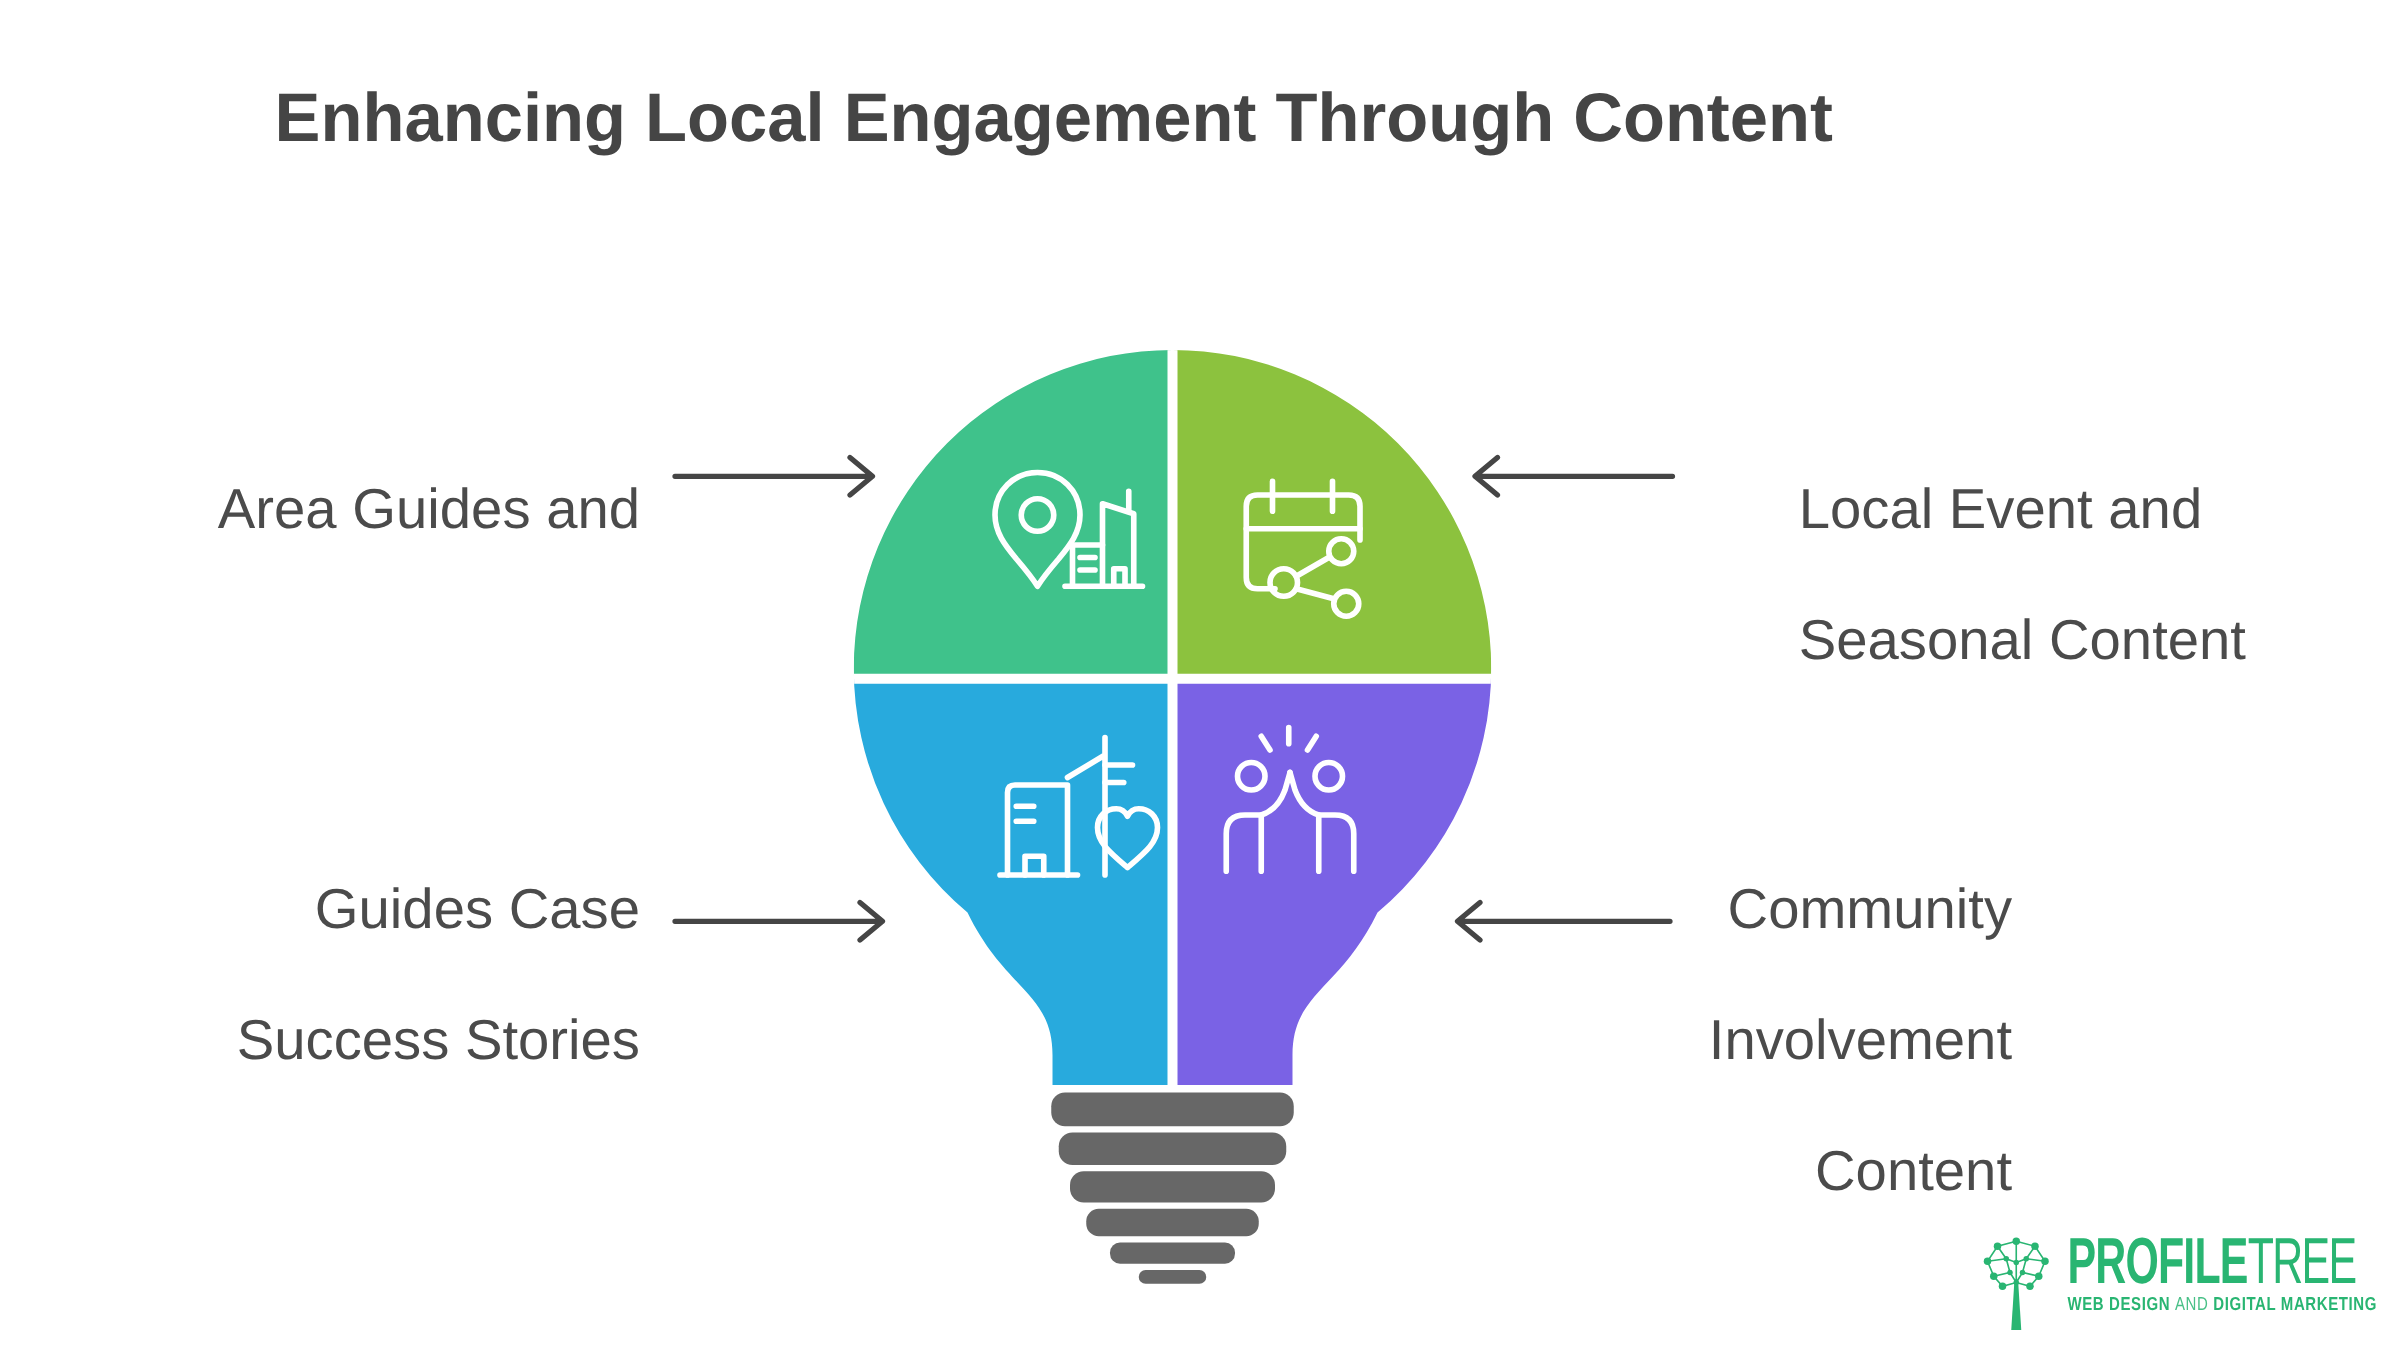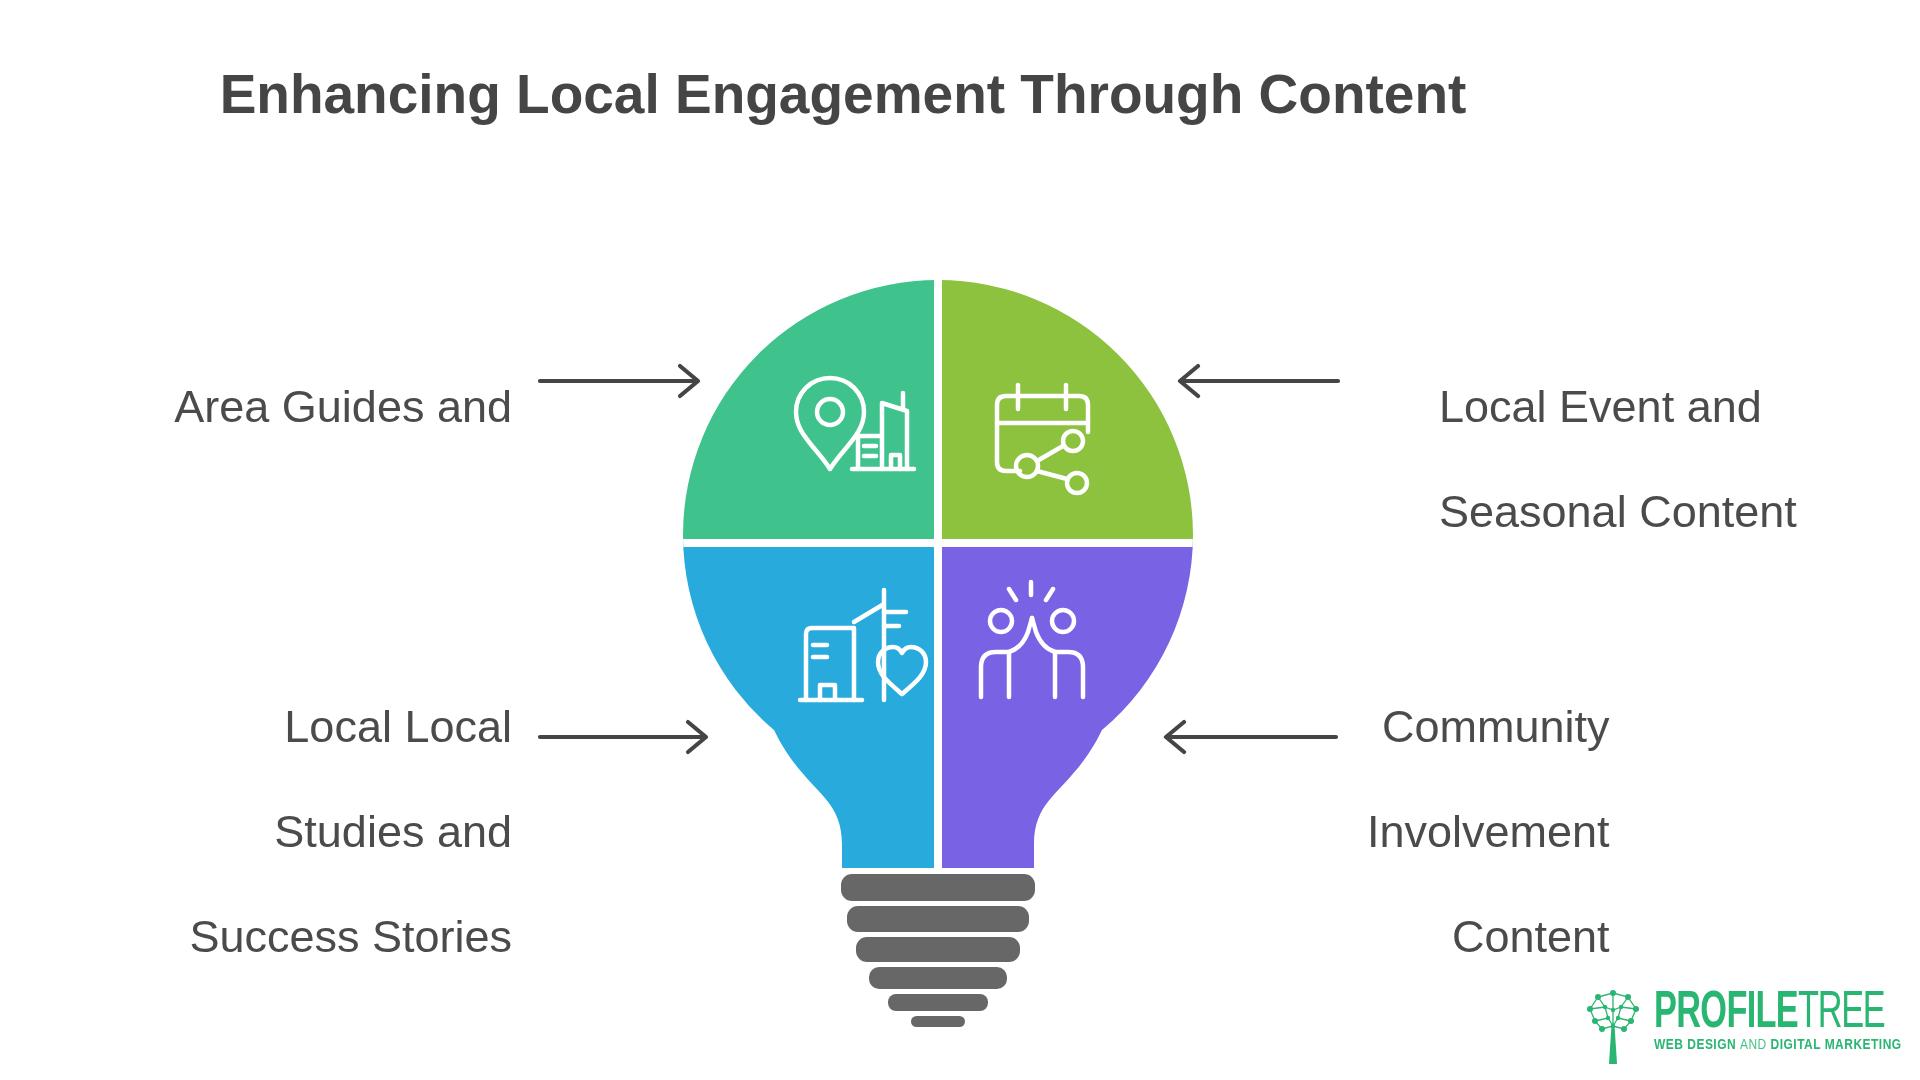--- a/index.html
+++ b/index.html
@@ -47,22 +47,21 @@
 <div class="title">Enhancing Local Engagement Through Content</div>
 
 <div class="label" id="label-area-guides">
   <span>Area Guides and</span>
 </div>
 <div class="label" id="label-local-event">
   <span>Local Event and</span>
   <span>Seasonal Content</span>
 </div>
 <div class="label" id="label-case-studies">
-  <span>Local Local</span>
-  <span>Studies and</span>
+  <span>Guides Case</span>
   <span>Success Stories</span>
 </div>
 <div class="label" id="label-community">
   <span>Community</span>
   <span>Involvement</span>
   <span>Content</span>
 </div>
 
 <div class="arrow" id="arrow-area-guides">
   <svg width="172" height="42" viewBox="0 0 172 42">

